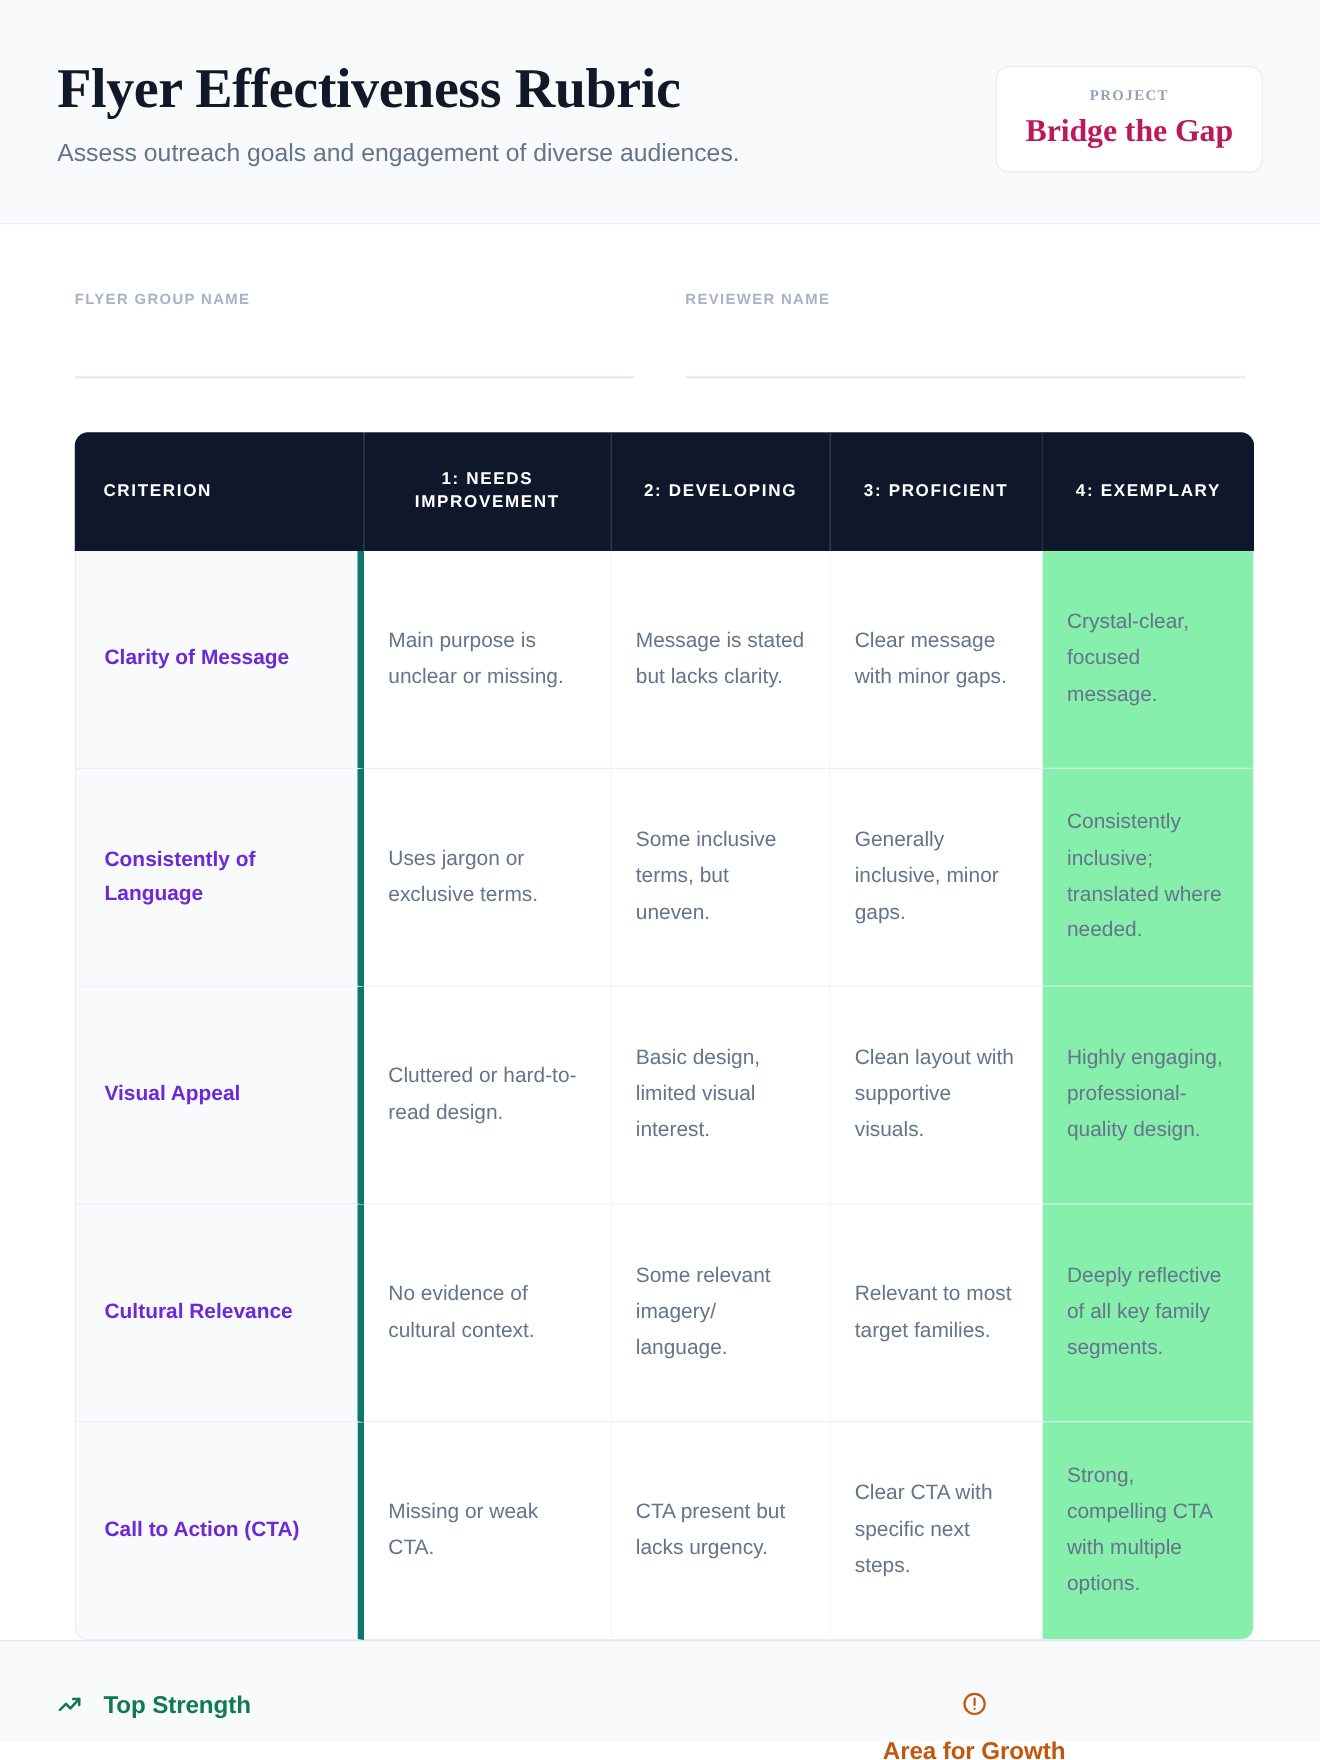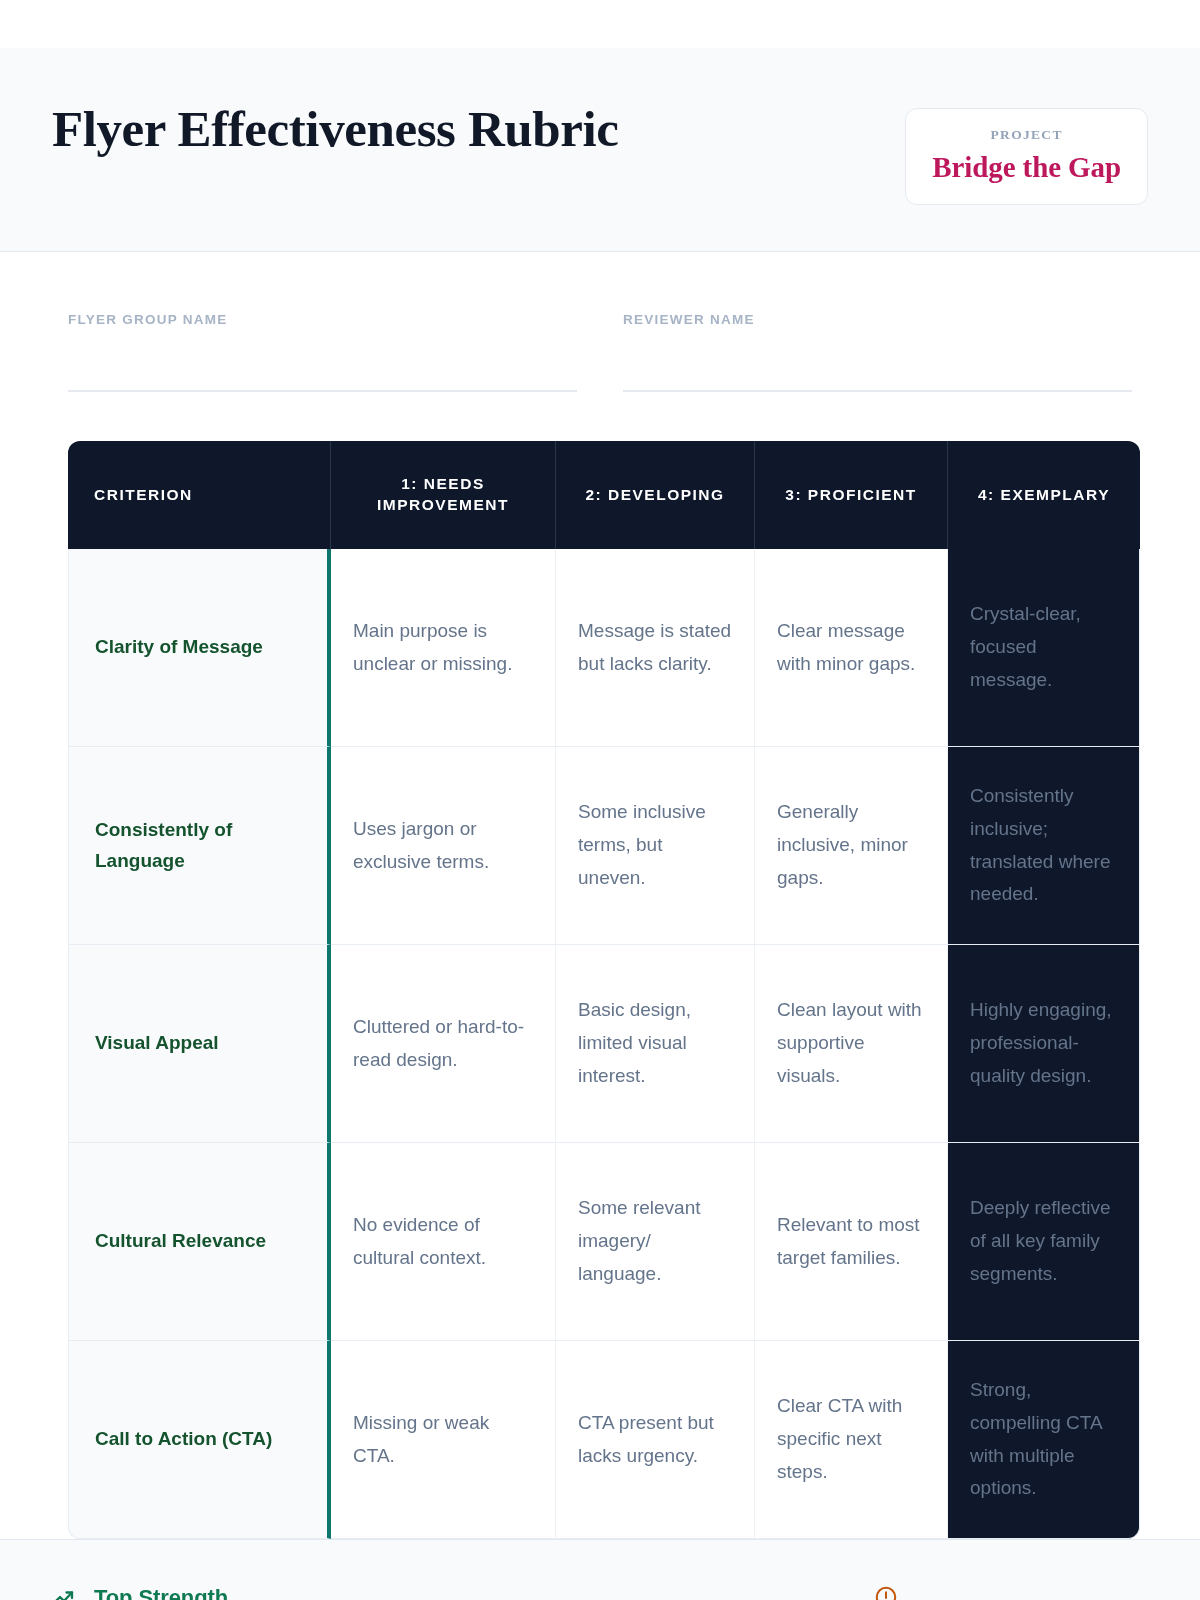--- a/index.html
+++ b/index.html
@@ -16,21 +16,20 @@
     color: #1e293b;
     overflow: hidden;
   }
 
   .page {
     width: 1200px;
     height: 1408px;
     display: flex;
     flex-direction: column;
     position: relative;
-    margin-top: 48px;
   }
 
   
   .masthead {
     background: #f8fafc;
     border-bottom: 1px solid #e2e8f0;
     padding: 52px 52px 46px 52px;
     display: flex;
     align-items: flex-start;
     justify-content: space-between;
@@ -160,30 +159,30 @@
     color: #64748b;
     vertical-align: middle;
     background: #ffffff;
     height: 198px;
   }
 
   table.rubric tbody td:last-child { border-right: 1px solid #e8edf3; }
 
   table.rubric tbody td.criterion-cell {
     background: #f8fafc;
-    color: #14532d;
+    color: #6d28d9;
     font-size: 19px;
     font-weight: bold;
     line-height: 1.6;
     padding-left: 26px;
     border-left: 1px solid #e8edf3;
-    border-right: 4px solid #0f766e;
-  }
-
-  table.rubric tbody td.level-4 { background: #0f172a; }
+    border-right: 6px solid #0f766e;
+  }
+
+  table.rubric tbody td.level-4 { background: #86efac; }
 
   table.rubric tbody tr:last-child td { border-bottom: 1px solid #e8edf3; }
   table.rubric tbody tr:last-child td.criterion-cell { border-bottom-left-radius: 12px; }
   table.rubric tbody tr:last-child td.level-4 { border-bottom-right-radius: 12px; }
 
   
   .footer {
     background: #f8fafc;
     border-top: 1px solid #e2e8f0;
     padding: 45px 52px 0 52px;
@@ -219,20 +218,21 @@
   }
 </style>
 </head>
 <body>
 
 <div class="page">
 
   <div class="masthead">
     <div class="masthead-text">
       <div class="doc-title">Flyer Effectiveness Rubric</div>
+      <div class="doc-subtitle">Assess outreach goals and engagement of diverse audiences.</div>
     </div>
     <div class="project-badge">
       <div class="project-badge-label">PROJECT</div>
       <div class="project-badge-value">Bridge the Gap</div>
     </div>
   </div>
 
   <div class="body-area">
 
     <div class="meta-row">

